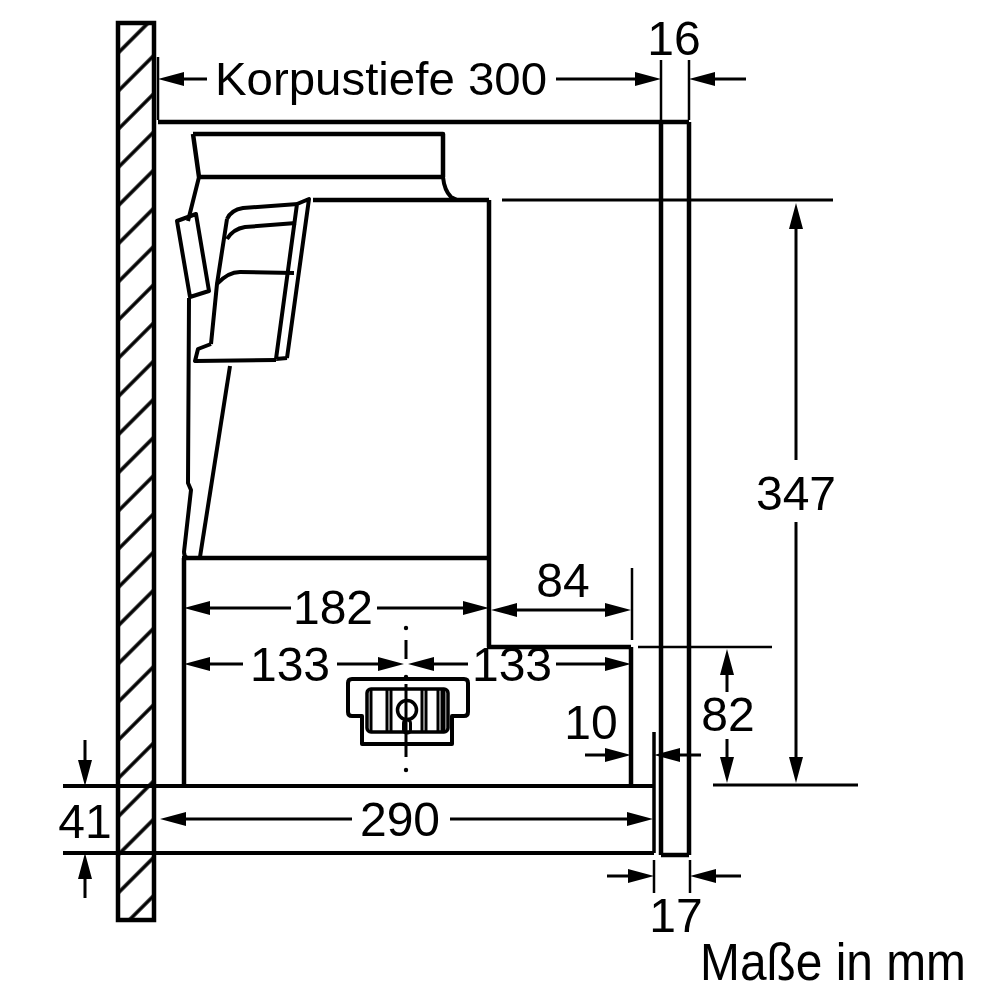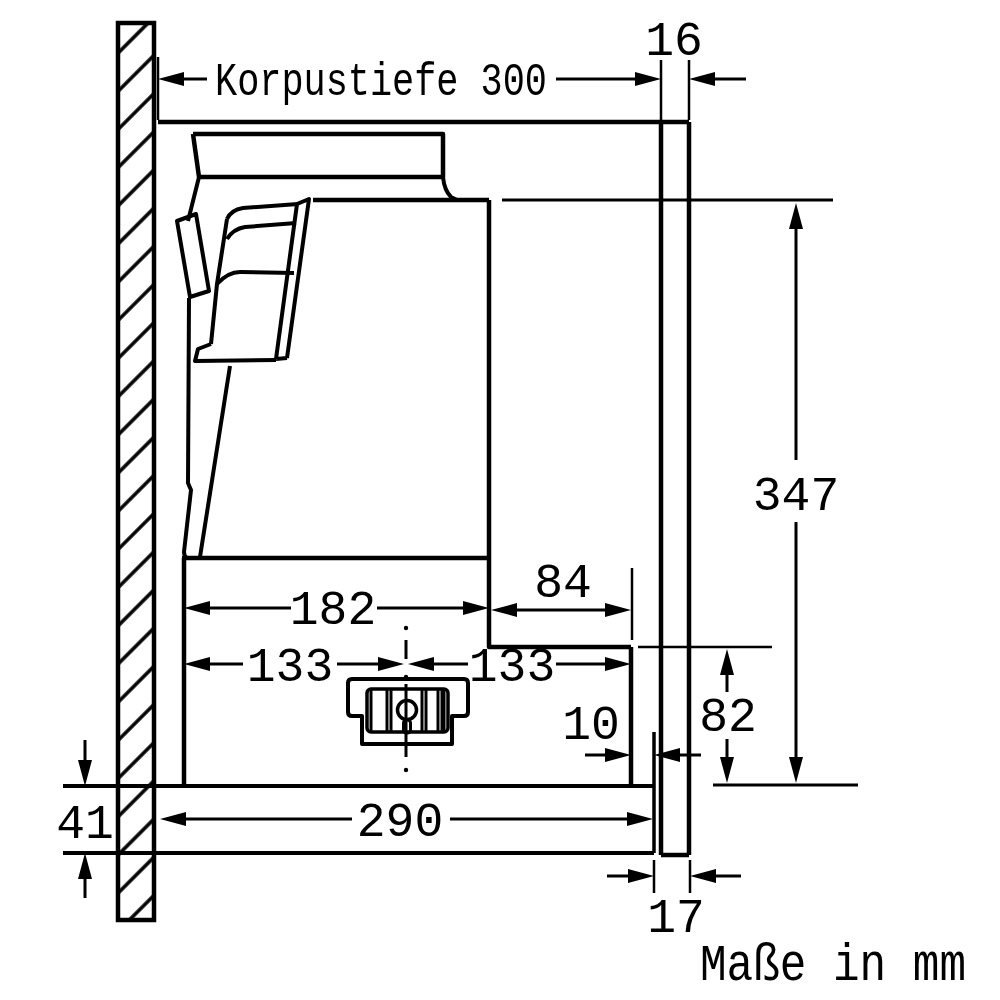--- a/index.html
+++ b/index.html
@@ -1,17 +1,17 @@
 <!DOCTYPE html>
 <html><head>
 <meta charset="utf-8">
 <style>
   html,body{margin:0;padding:0;background:#ffffff;}
   .stage{position:relative;width:1000px;height:1000px;background:#ffffff;overflow:hidden;
-         font-family:Liberation Mono, monospace;}
+         font-family:Liberation Sans, sans-serif;}
   svg{position:absolute;left:0;top:0;}
   text{fill:#000000;}
   .dim-num{font-size:48px;}
   .dim-head{font-size:47px;}
   .note{font-size:51px;}
 </style>
 </head>
 <body>
 
 <div class="stage">

